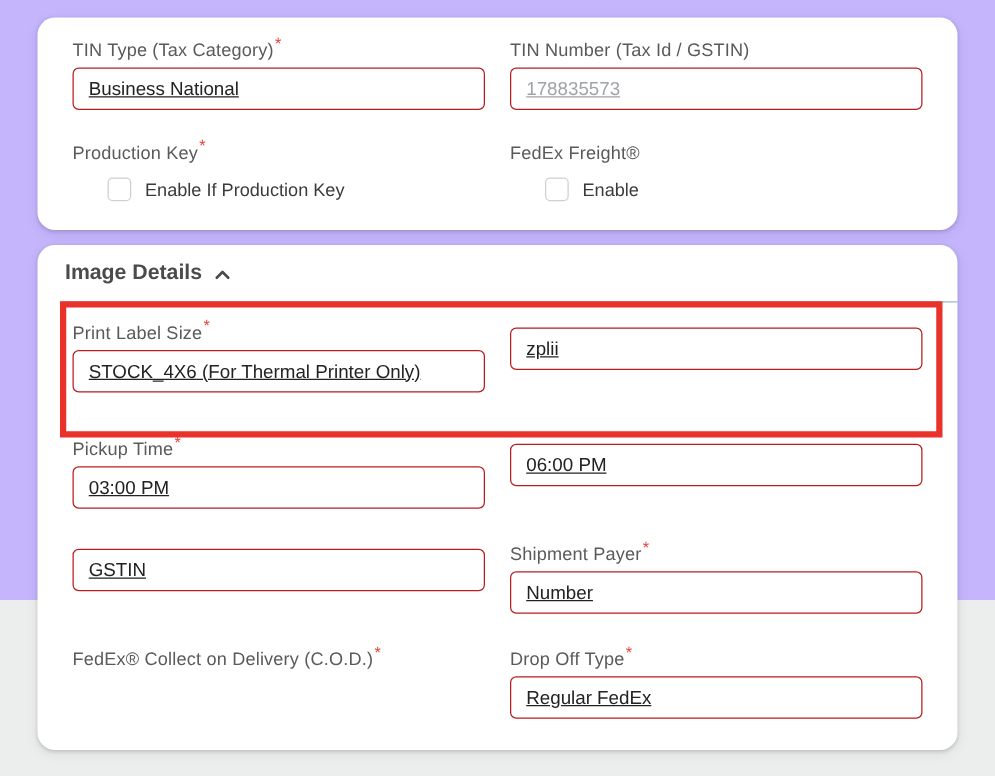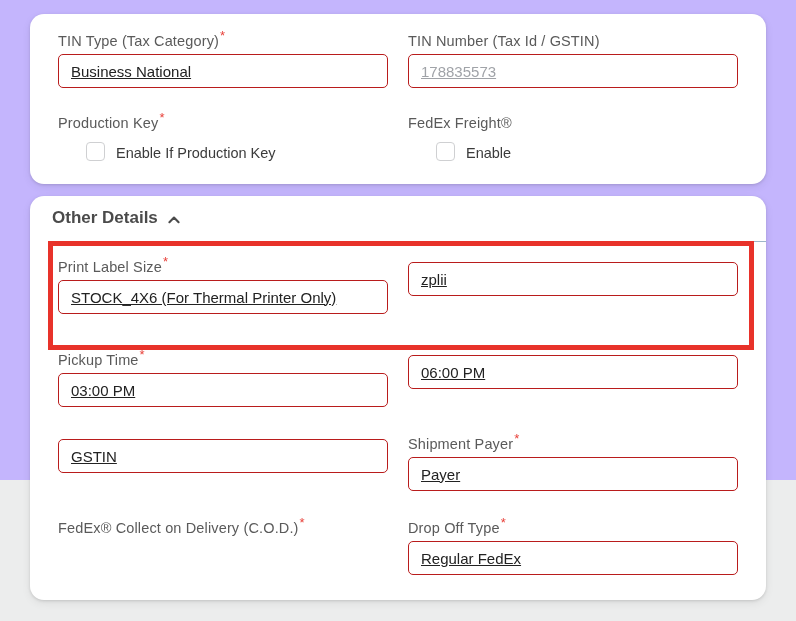--- a/index.html
+++ b/index.html
@@ -215,38 +215,38 @@
         <div class="input-box">06:00 PM</div>
       </div>
     </div>
 
     <div class="row" style="top:239px;">
       <div class="col-left">
         <div class="input-box">GSTIN</div>
       </div>
       <div class="col-right">
         <div class="field-label"><span>Shipment Payer</span><span class="req">*</span></div>
-        <div class="input-box">Payer</div>
+        <div class="input-box">Number</div>
       </div>
     </div>
 
     <div class="row" style="top:323px;">
       <div class="col-left">
         <div class="field-label"><span>FedEx® Collect on Delivery (C.O.D.)</span><span class="req">*</span></div>
       </div>
       <div class="col-right">
         <div class="field-label"><span>Drop Off Type</span><span class="req">*</span></div>
         <div class="input-box">Regular FedEx</div>
       </div>
     </div>
 
   </div>
 
   <div class="section-header">
-    <span class="section-title">Other Details</span>
+    <span class="section-title">Image Details</span>
     <span class="chev">
       <svg width="14" height="14" viewBox="0 0 14 14" aria-hidden="true">
         <path d="M2.4 9.2 L7 4.6 L11.6 9.2" fill="none" stroke="#4b4b4b" stroke-width="2.1" stroke-linecap="round" stroke-linejoin="round"></path>
       </svg>
     </span>
   </div>
 
   <div class="divider"></div>
 
   <div class="highlight-box"></div>

